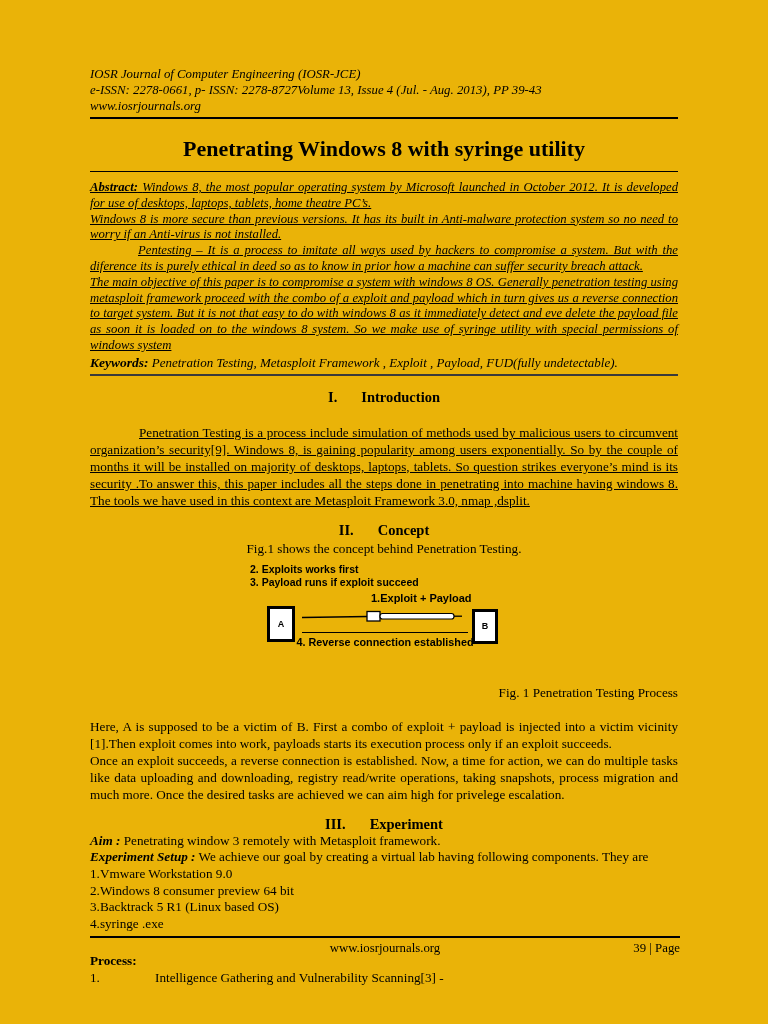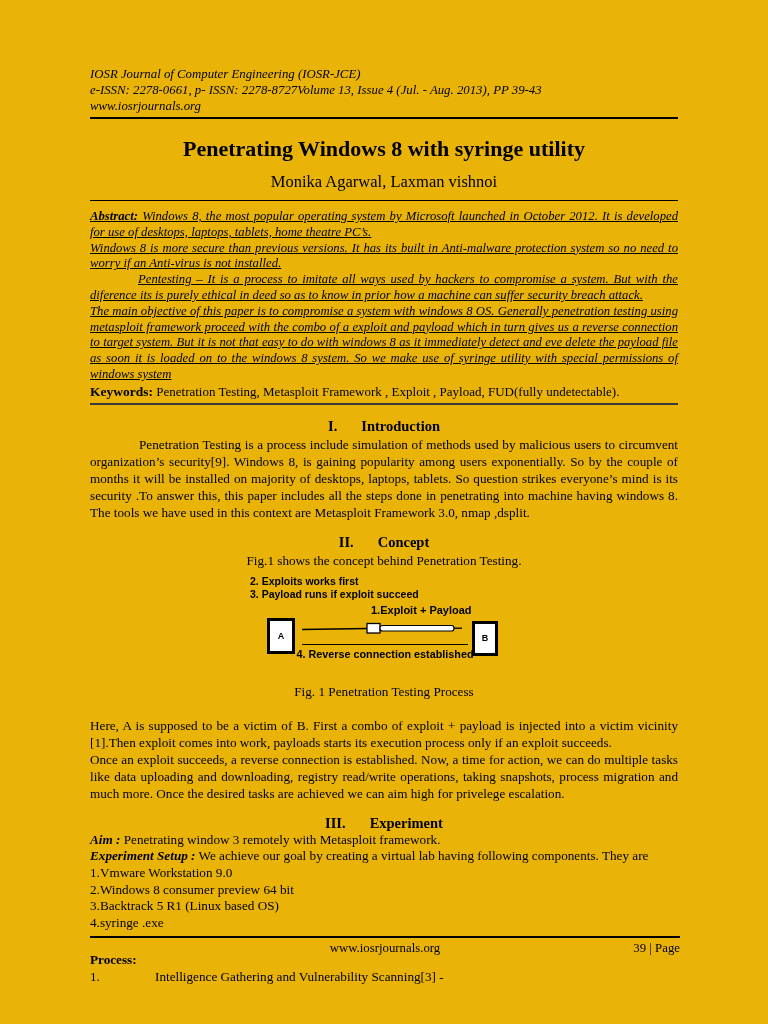--- a/index.html
+++ b/index.html
@@ -56,41 +56,41 @@
     margin-top: 8px;
     font-style: italic;
     font-size: 12.7px;
     line-height: 15.8px;
     text-align: justify;
     text-decoration: underline;
   }
   .abstract p { text-align: justify; }
   .abstract .indent { text-indent: 48px; }
   .lead-label { font-weight: bold; }
-  .keywords { font-size: 13px; line-height: 16px; margin-top: 1px; }
+  .keywords { font-style: italic; font-size: 13px; line-height: 16px; margin-top: 1px; }
   .keywords .lead-label { font-size: 13.5px; }
 
   
   .section-heading {
     text-align: center;
     font-weight: bold;
     font-size: 14.5px;
     line-height: 18px;
     margin-top: 12px;
   }
   .section-heading .sec-num { display: inline-block; margin-right: 24px; }
 
   
   .body-par {
     font-size: 13.2px;
     line-height: 17px;
     text-align: justify;
   }
   .body-par.first-indent { text-indent: 49px; }
-  .intro-par { margin-top: 1px; }
+  .intro-par { margin-top: 18px; text-decoration: underline; }
 
   .concept-intro {
     text-align: center;
     font-size: 13.2px;
     line-height: 17px;
     margin-top: 1px;
   }
 
   
   .figure-area {
@@ -121,24 +121,24 @@
   .fig-line4 {
     position: absolute; left: 212px; top: 69px; width: 166px;
     border-top: 1.6px solid #000;
   }
   .fig-step4 {
     position: absolute; left: 205px; top: 73px; width: 180px;
     text-align: center;
     font-size: 10.8px; font-weight: bold;
   }
   .fig-caption {
-    text-align: center;
+    text-align: right;
     font-size: 13.2px;
     line-height: 16px;
-    margin-top: 13px;
+    margin-top: 26px;
   }
 
   .concept-body { margin-top: 17px; }
 
   
   .kv-line { font-size: 13.2px; line-height: 16.6px; }
   .kv-line .lead-label-roman { font-weight: bold; font-style: italic; }
   .component-line { font-size: 13.2px; line-height: 16.6px; }
   .process-label {
     font-weight: bold; font-size: 13.2px; line-height: 16.6px;
@@ -165,21 +165,20 @@
 
 <div class="page">
 
   <header class="doc-header">
     <div>IOSR Journal of Computer Engineering (IOSR-JCE)</div>
     <div>e-ISSN: 2278-0661, p- ISSN: 2278-8727Volume 13, Issue 4 (Jul. - Aug. 2013), PP 39-43</div>
     <div>www.iosrjournals.org</div>
   </header>
 
   <h1 class="paper-title">Penetrating Windows 8 with syringe utility</h1>
-  <div class="authors">Monika Agarwal, Laxman vishnoi</div>
 
   <hr class="divider-thin">
 
   <section class="abstract">
     <p><span class="lead-label">Abstract:</span> <span>Windows 8, the most popular operating system by Microsoft launched in October 2012. It is developed for use of desktops, laptops, tablets, home theatre PC’s.</span></p>
     <p>Windows 8 is more secure than previous versions. It has its built in Anti-malware protection system so no need to worry if an Anti-virus is not installed.</p>
     <p class="indent">Pentesting – It is a process to imitate all ways used by hackers to compromise a system. But with the diference its is purely ethical in deed so as to know in prior how a machine can suffer security breach attack.</p>
     <p>The main objective of this paper is to compromise a system with windows 8 OS. Generally penetration testing using metasploit framework proceed with the combo of a exploit and payload which in turn gives us a reverse connection to target system. But it is not that easy to do with windows 8 as it immediately detect and eve delete the payload file as soon it is loaded on to the windows 8 system. So we make use of syringe utility with special permissions of windows system</p>
   </section>
   <p class="keywords"><span class="lead-label">Keywords:</span> <span>Penetration Testing, Metasploit Framework , Exploit , Payload, FUD(fully undetectable).</span></p>

